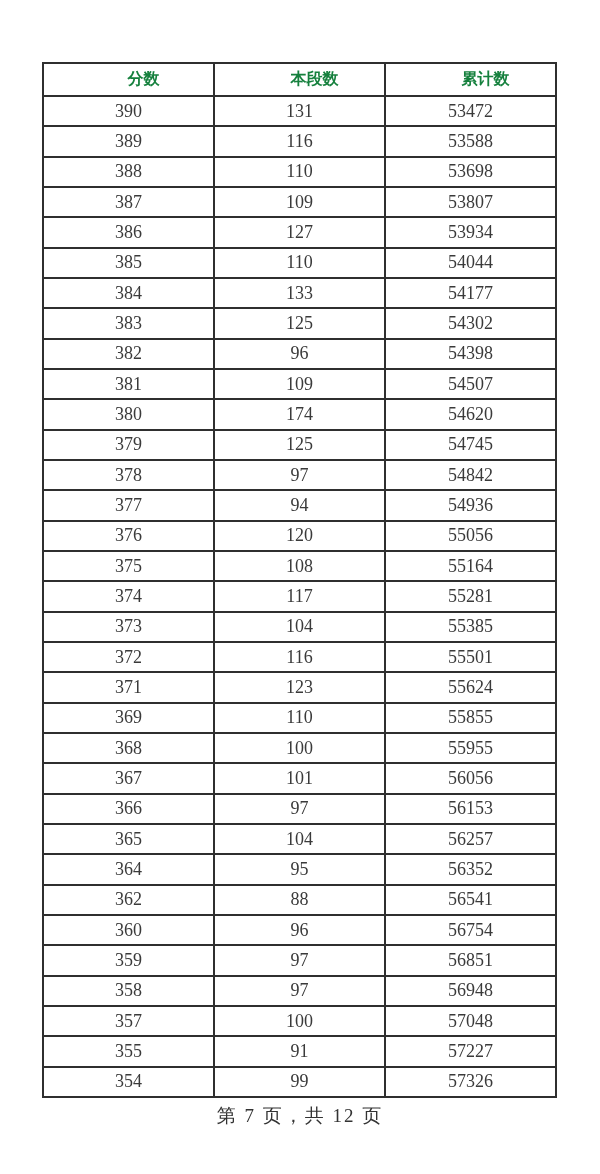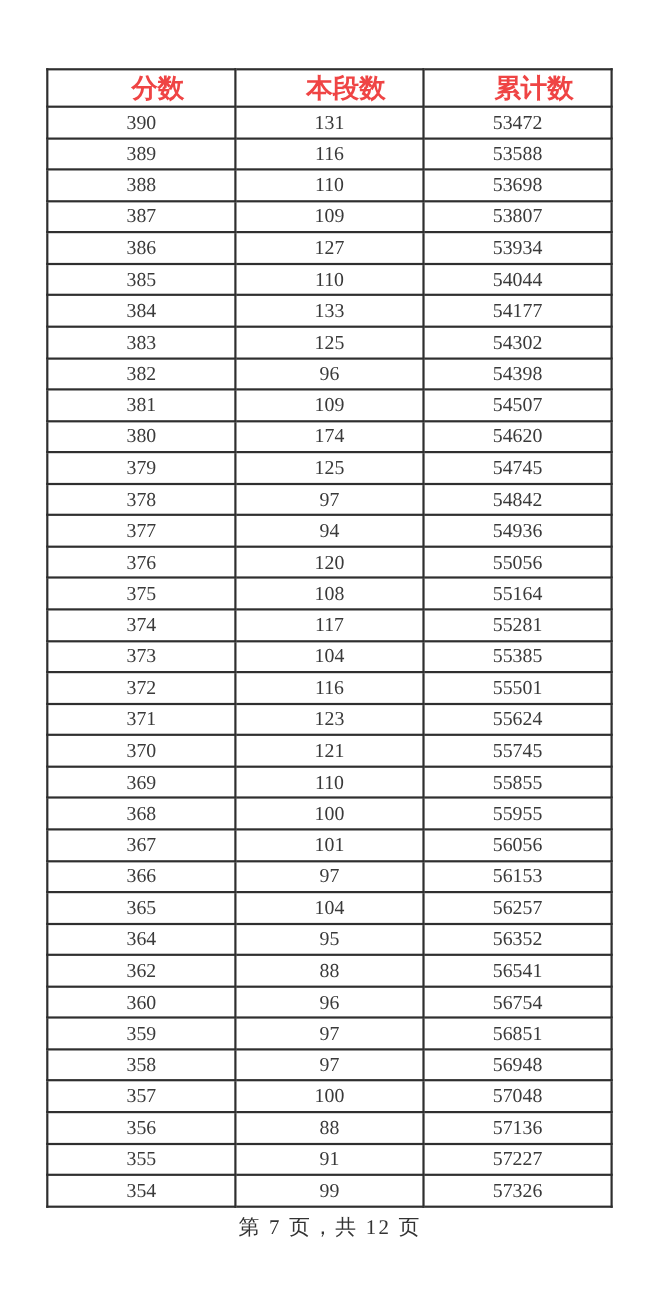--- a/index.html
+++ b/index.html
@@ -27,24 +27,24 @@
   table.score-table th,
   table.score-table td {
     border: 2px solid #2f2f2f;
     text-align: center;
     vertical-align: middle;
     padding: 0;
     color: #3a3a3a;
   }
   table.score-table th {
     height: 31px;
-    font-size: 24px;
+    font-size: 16px;
     font-weight: bold;
     font-family: "Liberation Sans", "DejaVu Sans", sans-serif;
-    color: #ef4444;
+    color: #15803d;
     padding-left: 30px;
   }
   table.score-table td {
     font-size: 18px;
     font-family: "Liberation Serif", "DejaVu Serif", serif;
   }
   .page-footer {
     position: absolute;
     left: 0;
     top: 1103px;
@@ -183,25 +183,20 @@
       <td>116</td>
       <td>55501</td>
     </tr>
 
     <tr>
       <td>371</td>
       <td>123</td>
       <td>55624</td>
     </tr>
 
-    <tr>
-      <td>370</td>
-      <td>121</td>
-      <td>55745</td>
-    </tr>
 
     <tr>
       <td>369</td>
       <td>110</td>
       <td>55855</td>
     </tr>
 
     <tr>
       <td>368</td>
       <td>100</td>
@@ -257,25 +252,20 @@
       <td>97</td>
       <td>56948</td>
     </tr>
 
     <tr>
       <td>357</td>
       <td>100</td>
       <td>57048</td>
     </tr>
 
-    <tr>
-      <td>356</td>
-      <td>88</td>
-      <td>57136</td>
-    </tr>
 
     <tr>
       <td>355</td>
       <td>91</td>
       <td>57227</td>
     </tr>
 
     <tr>
       <td>354</td>
       <td>99</td>

